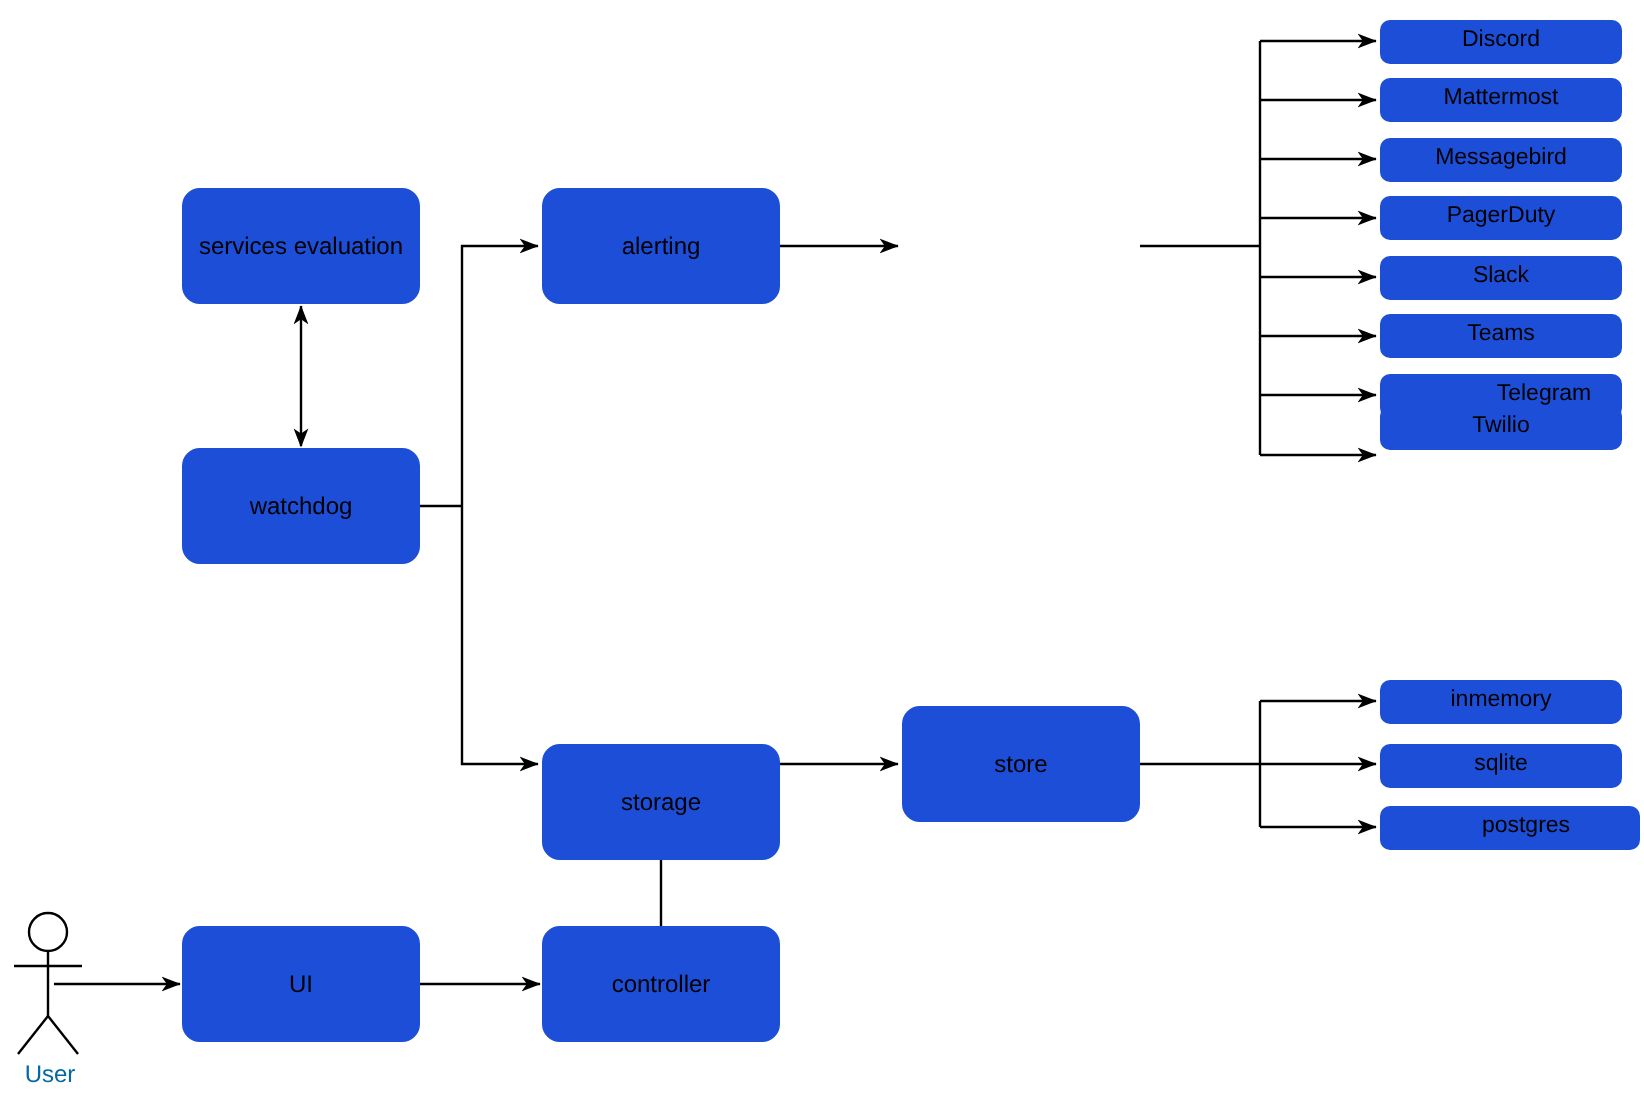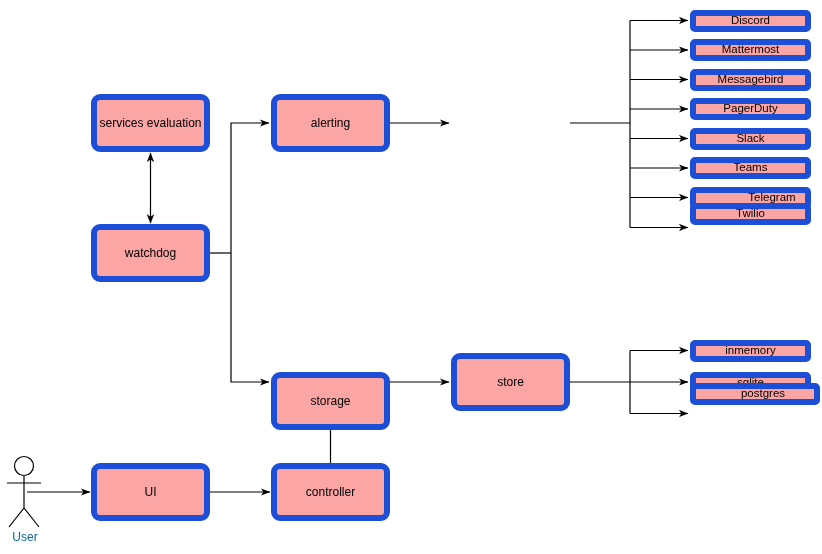--- a/index.html
+++ b/index.html
@@ -22,22 +22,22 @@
     position: absolute;
     left: 0;
     top: 0;
     width: 822px;
     height: 554px;
     pointer-events: none;
   }
   .node {
     position: absolute;
     box-sizing: border-box;
-    border: 6px solid #1d4ed8;
-    background: #fca5a5;
+    border: 2px solid #1d4ed8;
+    background: #1d4ed8;
     border-radius: 9px;
     display: flex;
     align-items: center;
     justify-content: center;
     font-size: 12px;
     color: #000000;
     line-height: 1.2;
     text-align: center;
   }
   .node.leaf {
@@ -165,19 +165,19 @@
   <div class="node leaf" style="left:690px;top:203px;width:121px;height:22px;">
     <span>Twilio</span>
   </div>
 
   <div class="node leaf" style="left:690px;top:340px;width:121px;height:22px;">
     <span>inmemory</span>
   </div>
   <div class="node leaf" style="left:690px;top:372px;width:121px;height:22px;">
     <span>sqlite</span>
   </div>
-  <div class="node leaf" style="left:690px;top:383px;width:130px;height:22px;padding-left:16px;">
+  <div class="node leaf" style="left:690px;top:403px;width:130px;height:22px;padding-left:16px;">
     <span>postgres</span>
   </div>
 
   <div class="actor-label" style="left:0px;top:530px;width:50px;">User</div>
 
 </div>
 
 </body></html>

